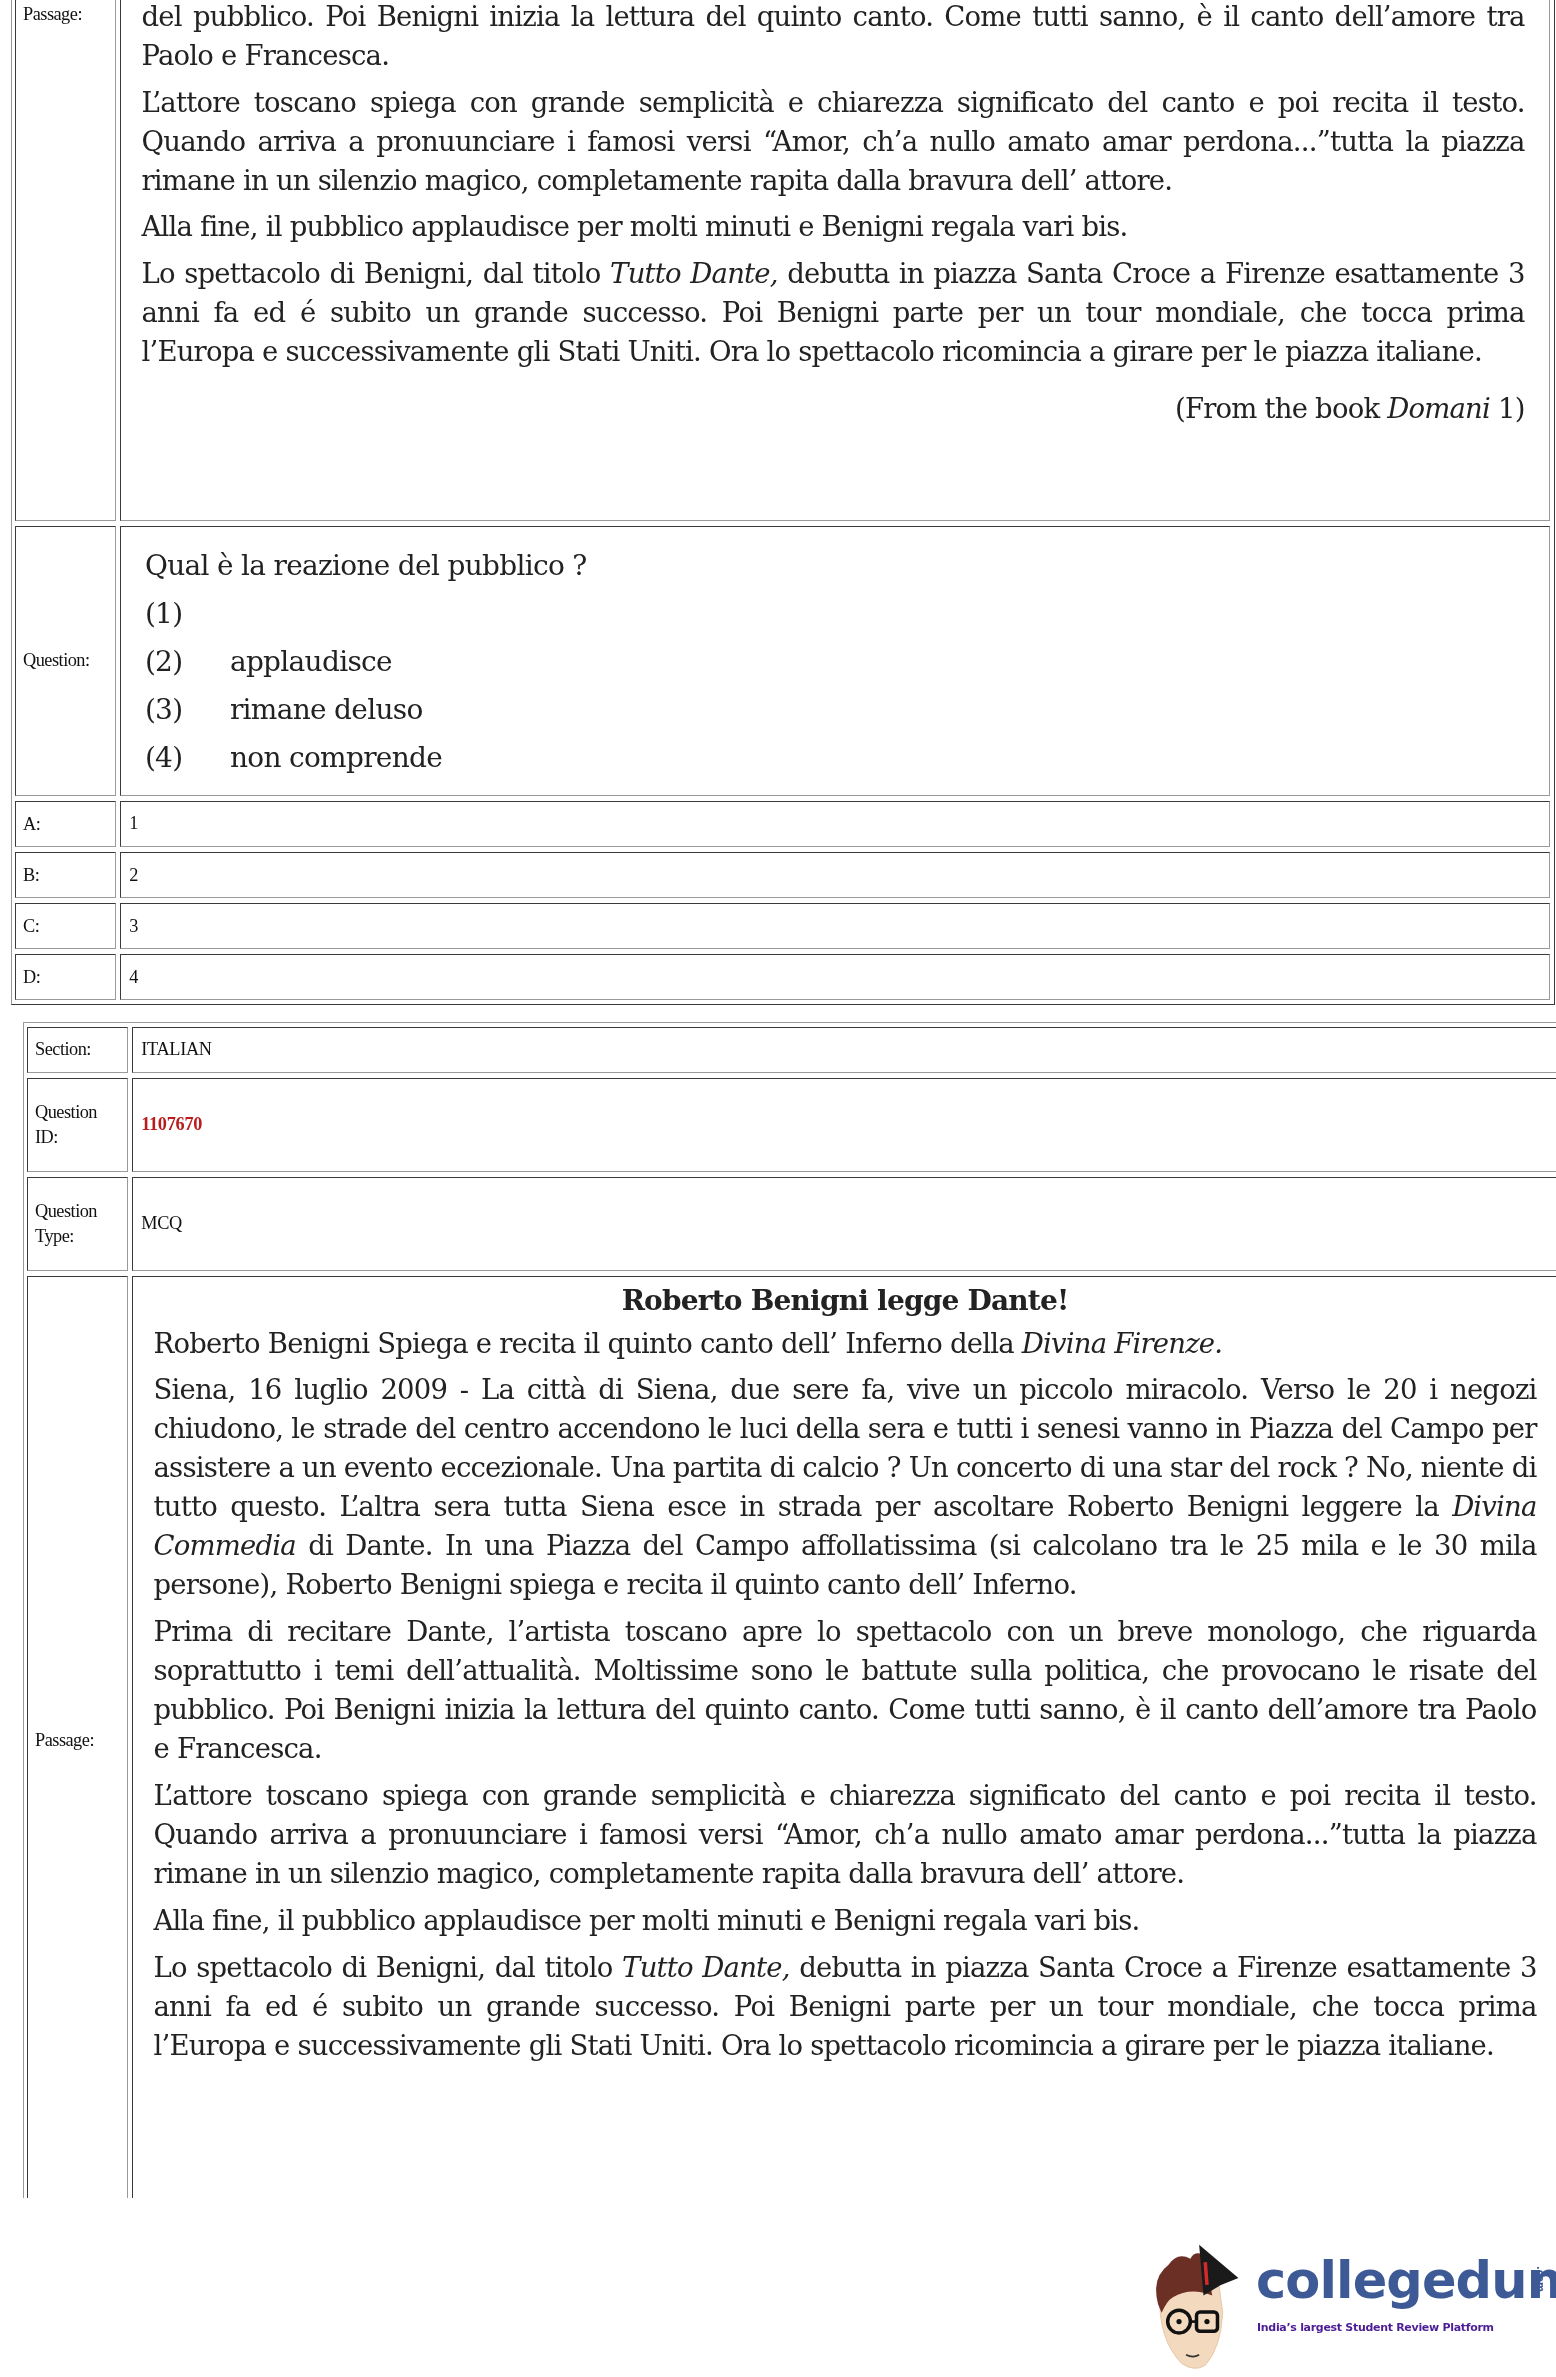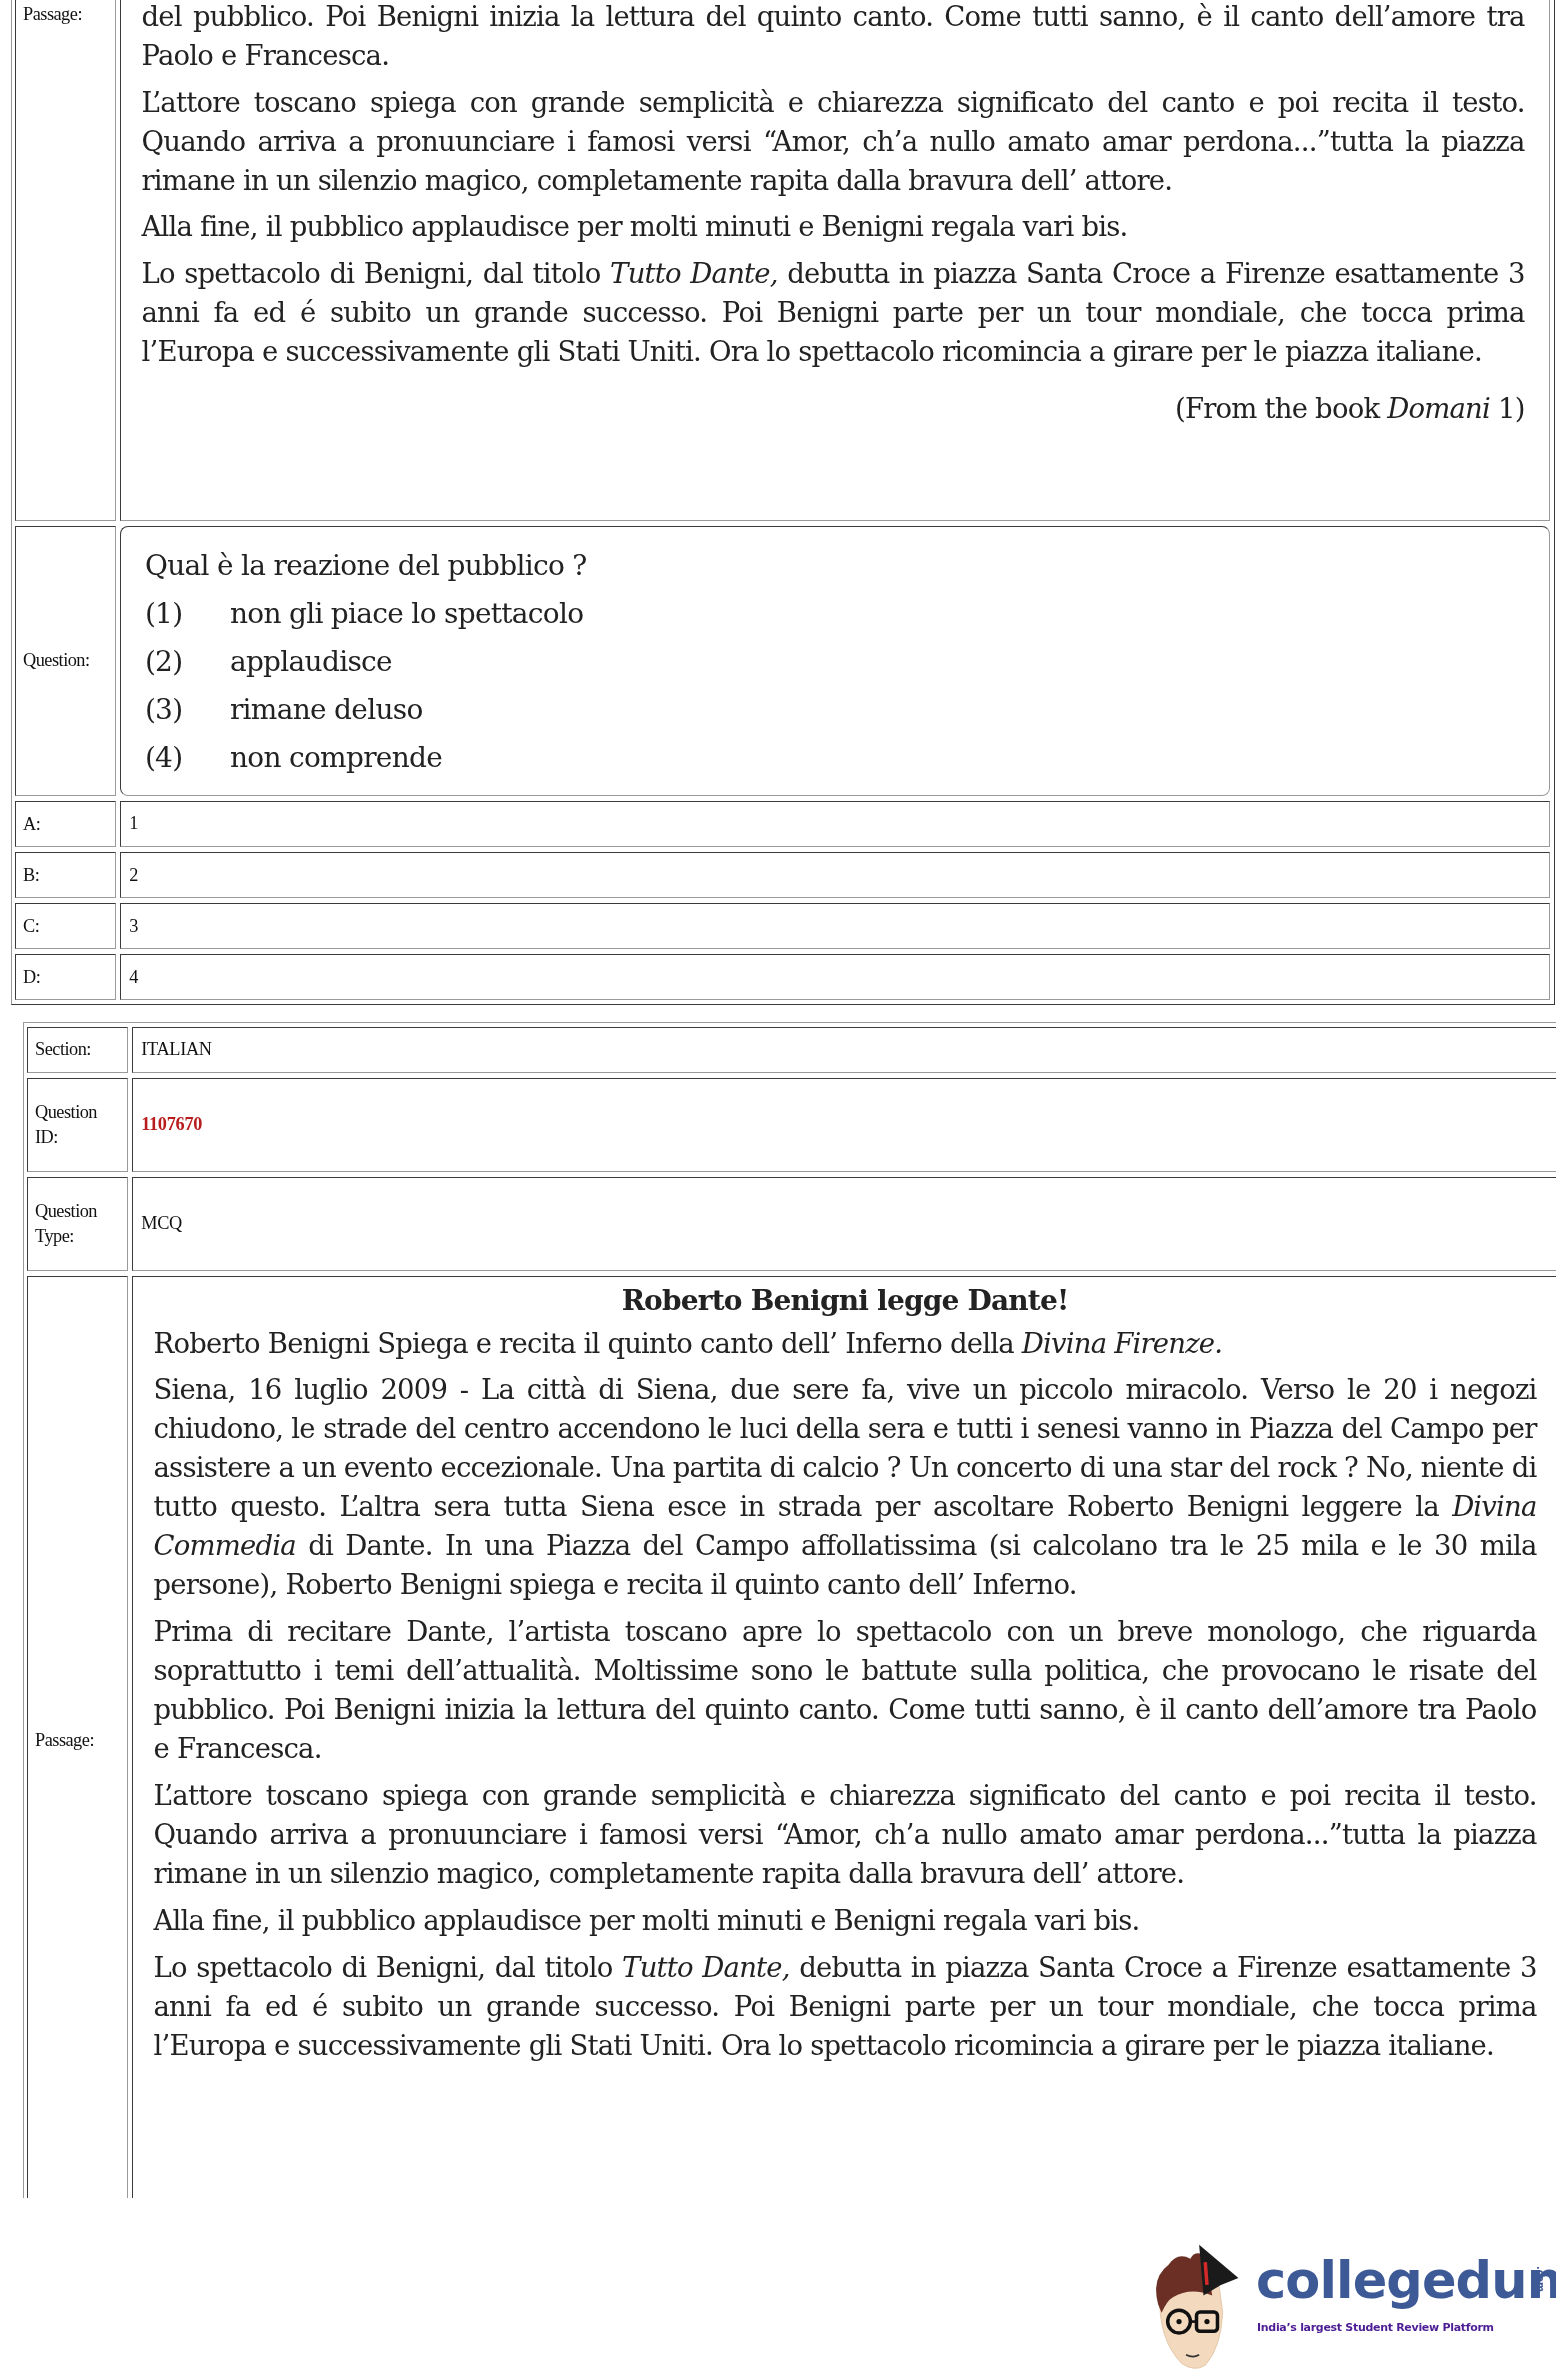--- a/index.html
+++ b/index.html
@@ -41,21 +41,20 @@
     letter-spacing: -0.8px; color: #222;
   }
   .passage p { margin: 0 0 7.8px 0; text-align: justify; }
   .passage .title { text-align: center; font-weight: bold; margin-top: 4px; margin-bottom: 3.5px; font-size: 28px; }
   .passage .src { text-align: right; margin-top: 18px; }
   .passage i { font-style: italic; }
   .question-box {
     flex: 1 1 auto; padding: 15.7px 21px 17.4px 24.4px;
     font-family: "DejaVu Serif", serif; font-size: 28px; line-height: 48px; color: #222;
     letter-spacing: -0.7px;
-    border-radius: 8px;
   }
   .opt { display: flex; }
   .opt .num { width: 85px; flex: 0 0 85px; }
   .logo {
     position: absolute; left: 1151px; top: 2243px; width: 401px; height: 131px;
   }
   .logo-text {
     position: absolute; left: 105px; top: 12.2px;
     font-family: "DejaVu Sans", sans-serif; font-size: 51px; font-weight: bold;
     color: #3d5a97; letter-spacing: -0.9px; line-height: 1;
@@ -88,21 +87,20 @@
   </div>
 
   <div class="row" style="height:270px;">
     <div class="cell lbl">
       <span>Question:</span>
     </div>
     <div class="cell question-box">
       <div>Qual è la reazione del pubblico ?</div>
       <div class="opt">
           <span class="num">(1)</span>
-          <span>non gli piace lo spettacolo</span>
         </div>
       <div class="opt">
           <span class="num">(2)</span>
           <span>applaudisce</span>
         </div>
       <div class="opt">
           <span class="num">(3)</span>
           <span>rimane deluso</span>
         </div>
       <div class="opt">

